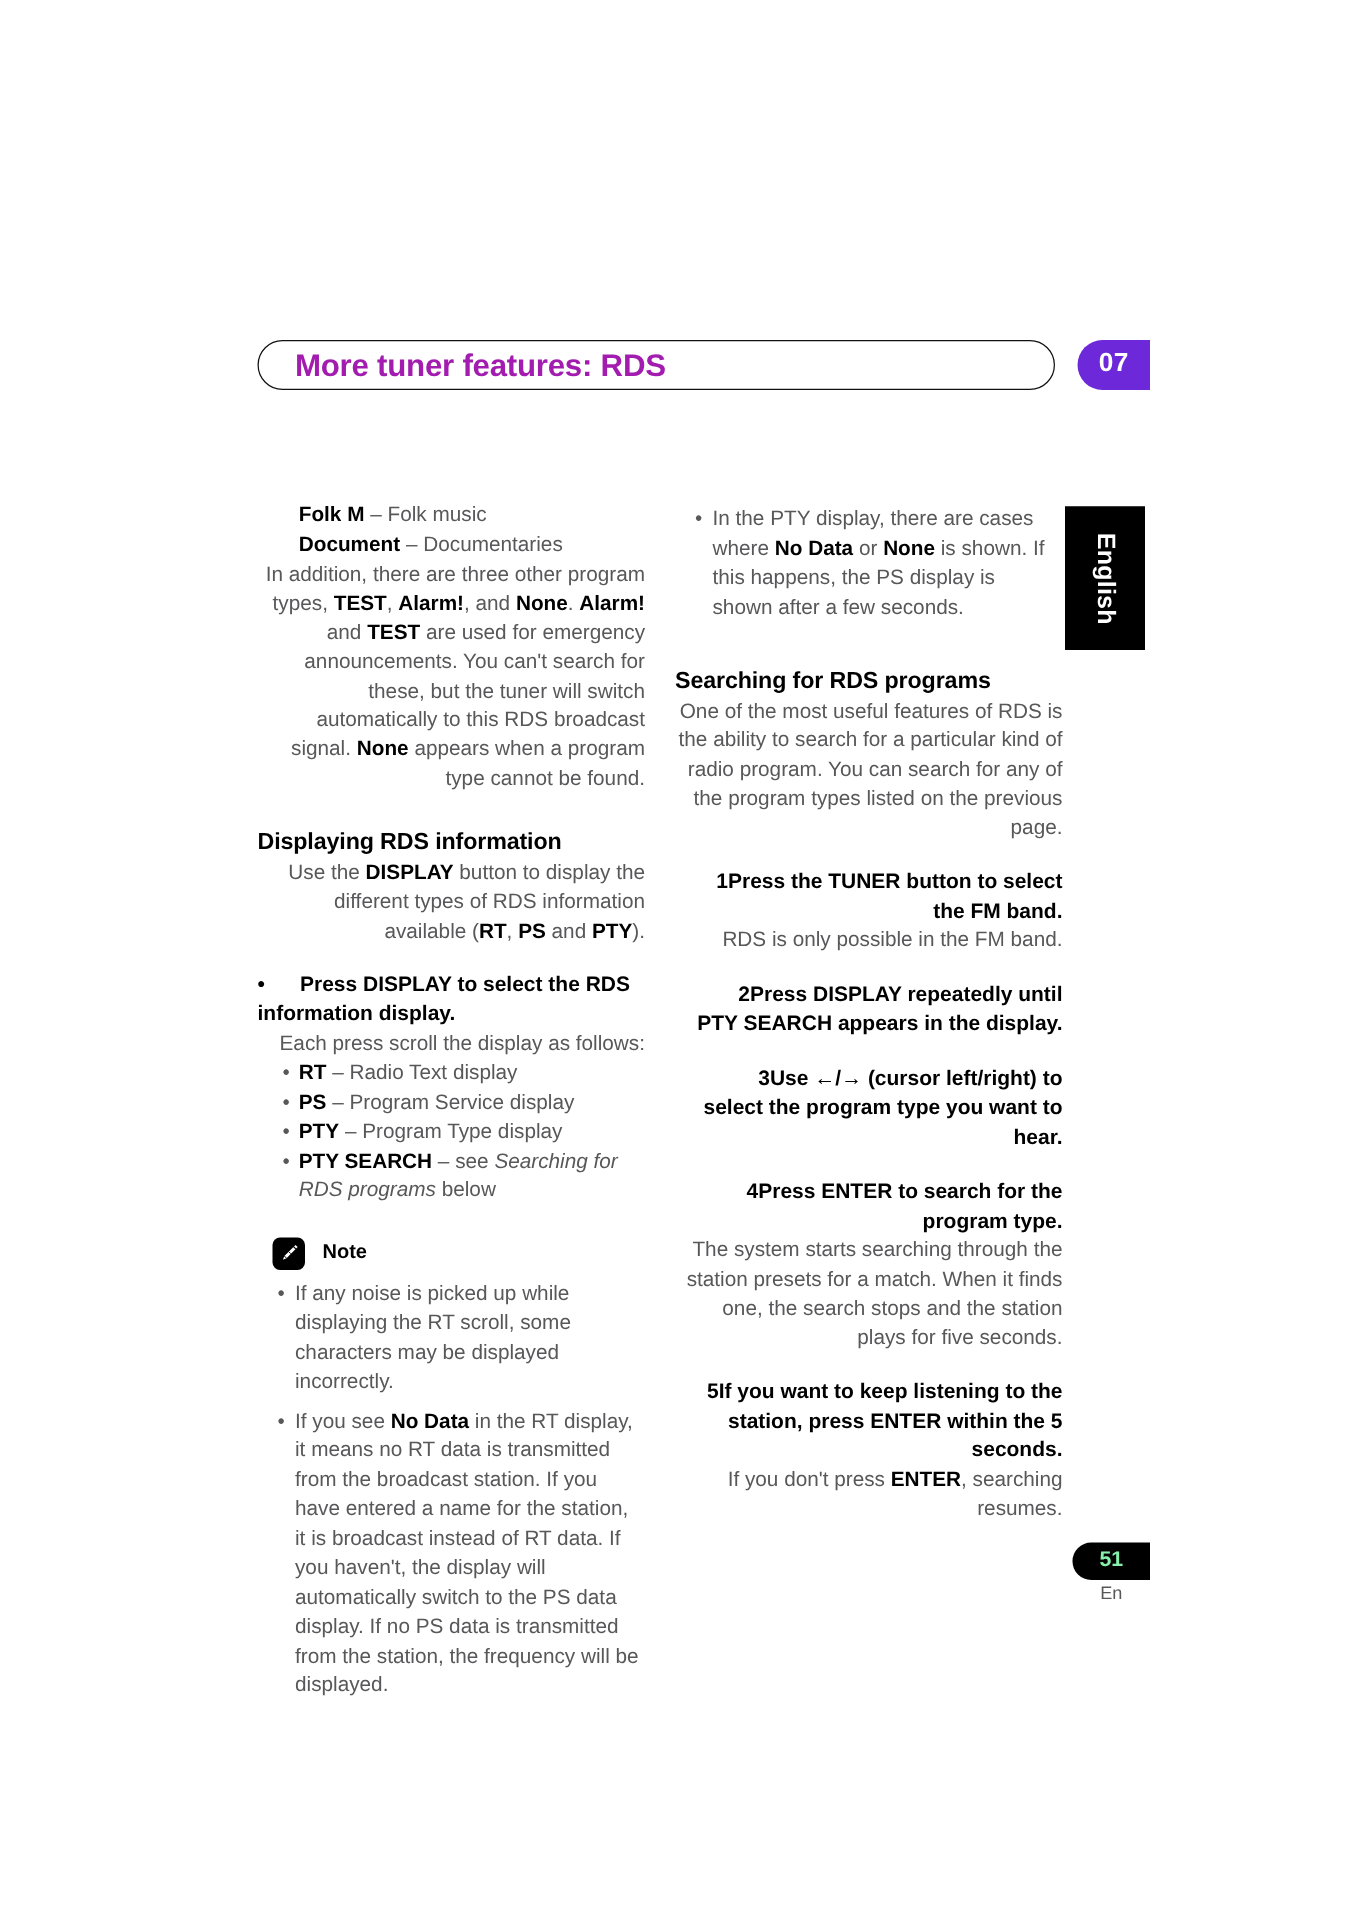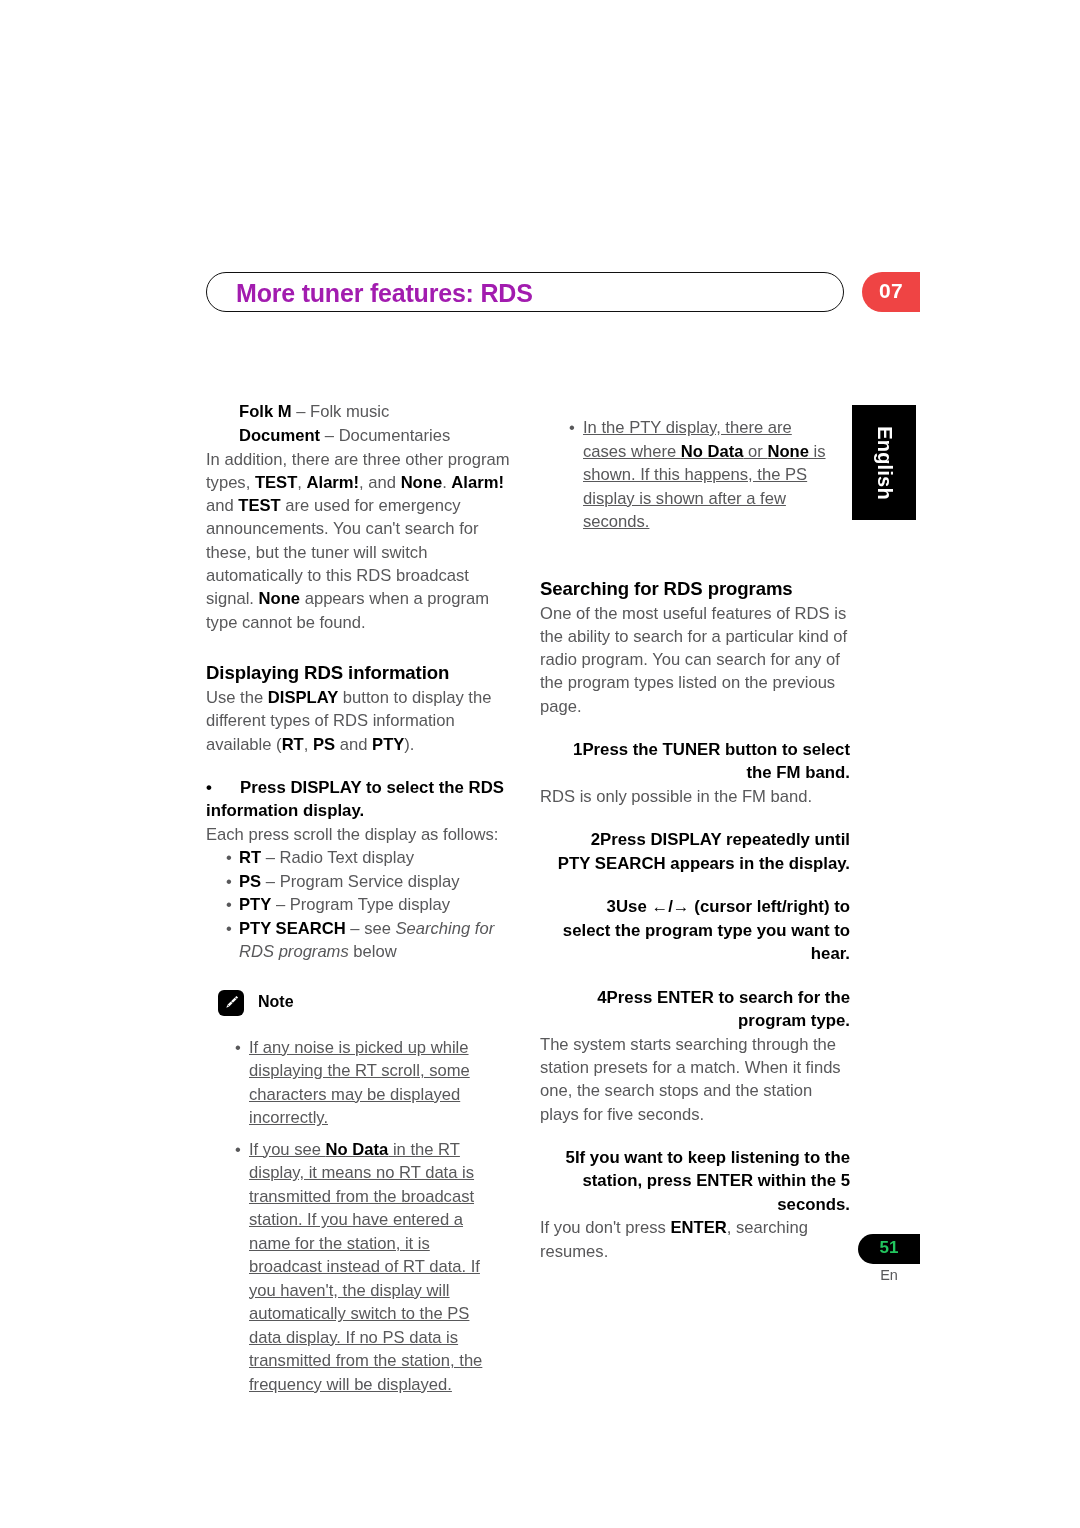--- a/index.html
+++ b/index.html
@@ -50,21 +50,21 @@
     color: #a21caf;
     letter-spacing: -0.2px;
     white-space: nowrap;
   }
   .chapter-badge {
     position: absolute;
     left: 862px;
     top: 272px;
     width: 58px;
     height: 40px;
-    background: #ef4444;
+    background: #6d28d9;
     border-top-left-radius: 20px;
     border-bottom-left-radius: 20px;
     border-top-right-radius: 0;
     border-bottom-right-radius: 0;
   }
   .chapter-badge span {
     position: absolute;
     left: 0; right: 0;
     top: 7px;
     text-align: center;
@@ -104,20 +104,21 @@
   }
   .col-left  { left: 206px; }
   .col-right { left: 540px; }
 
   
   p, .line {
     margin: 0;
     font-size: 16.6px;
     line-height: 23.3px;
     color: #58585a;
+    text-align: right;
   }
   b, strong { color: #000000; font-weight: bold; }
   i, em { font-style: italic; }
 
   .indent-line {
     margin: 0 0 0 33px;
     font-size: 16.6px;
     line-height: 23.8px;
   }
 
@@ -146,21 +147,21 @@
   .blist li::before {
     content: "\2022";
     position: absolute;
     left: 20px;
     top: 0;
     color: #58585a;
     font-size: 16.6px;
   }
 
   
-  .nlist { margin: 16px; padding: 0; list-style: none; text-decoration: underline; }
+  .nlist { margin: 3px; padding: 0; list-style: none; }
   .nlist li {
     position: relative;
     padding-left: 27px;
     font-size: 16.6px;
     line-height: 23.5px;
     margin: 0 0 8px 0;
   }
   .nlist li::before {
     content: "\2022";
     position: absolute;
@@ -233,21 +234,21 @@
     height: 30px;
     background: #000000;
     border-top-left-radius: 15px;
     border-bottom-left-radius: 15px;
   }
   .page-pill span {
     position: absolute;
     left: 0; right: 0;
     top: 4px;
     text-align: center;
-    color: #22c55e;
+    color: #86efac;
     font-size: 17px;
     font-weight: bold;
   }
   .page-lang {
     position: absolute;
     left: 858px;
     top: 1267px;
     width: 62px;
     text-align: center;
     font-size: 14.5px;

